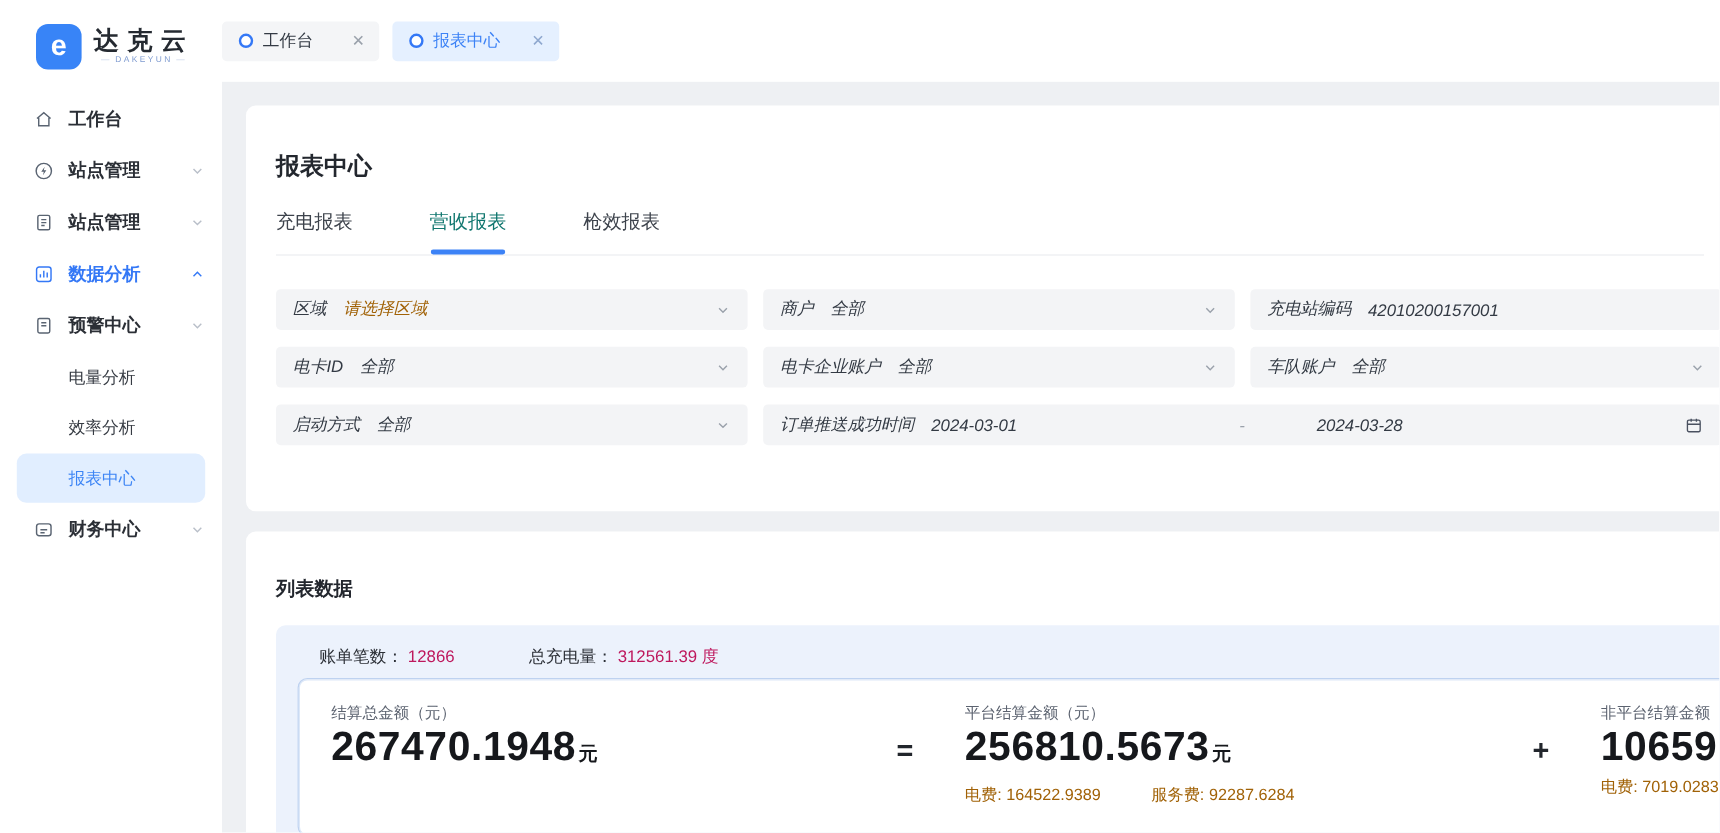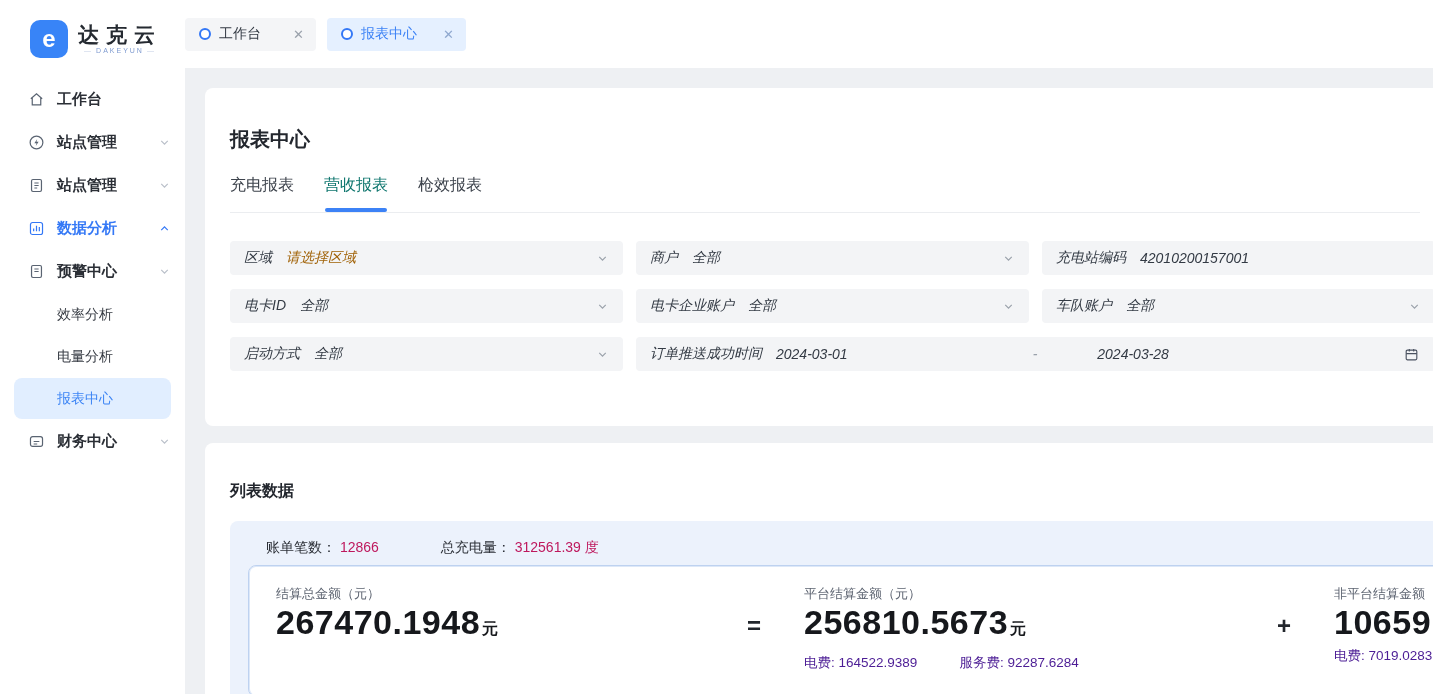--- a/index.html
+++ b/index.html
@@ -32,21 +32,21 @@
   .ttab .tclose{margin-left:auto;padding-left:26px;font-size:13px;color:#9aa1ab;}
   .ttab.active{background:#e5f0ff;}
   .ttab.active .tlabel{color:#3c82f6;}
   .ttab.active .tclose{color:#8fa8cf;}
 
   
   .main{position:absolute;left:185px;top:68px;right:0;bottom:0;background:#eef0f3;overflow:hidden;}
   .card{background:#fff;border-radius:8px;margin-left:20px;width:1262px;}
   .card1{margin-top:20px;height:338px;padding:26px 0 0 25px;box-sizing:border-box;overflow:hidden;}
   .page-title{font-size:20px;font-weight:bold;color:#23272e;line-height:24px;}
-  .rtabs{display:flex;gap:30px;margin-top:24px;border-bottom:1px solid #ebedf0;width:1190px;}
+  .rtabs{display:flex;gap:64px;margin-top:24px;border-bottom:1px solid #ebedf0;width:1190px;}
   .rtab{font-size:16px;color:#3d434c;padding-bottom:16px;position:relative;cursor:pointer;}
   .rtab.active{color:#0f766e;}
   .rtab.active::after{content:"";position:absolute;left:50%;transform:translateX(-50%);bottom:0;width:62px;height:4px;border-radius:3px;background:#3c82f6;}
   .filters{margin-top:28px;display:grid;grid-template-columns:393px 393px 393px;gap:14px 13px;}
   .field{height:34px;background:#f3f4f6;border-radius:4px;display:flex;align-items:center;padding:0 14px;box-sizing:border-box;font-size:14px;cursor:pointer;font-style:italic;}
   .field .lbl{color:#333a44;margin-right:14px;white-space:nowrap;}
   .field .val{color:#333a44;white-space:nowrap;}
   .field .ph{color:#a16207;white-space:nowrap;}
   .field .chev{margin-left:auto;width:13px;height:13px;color:#9aa1ab;display:flex;}
   .field.date{grid-column:2 / 4;}
@@ -57,21 +57,21 @@
   .sec-title{font-size:16px;font-weight:bold;color:#23272e;}
   .blue-panel{margin-top:19px;background:#ecf2fc;border-radius:8px;width:1230px;padding:13px 0 20px 0;}
   .stats{display:flex;gap:62px;padding-left:36px;font-size:14px;color:#2b2f36;height:28px;align-items:center;}
   .stat .s-lbl{color:#2b2f36;}
   .stat .s-val{color:#be185d;}
   .summary-card{margin:3px 0 0 18px;width:1210px;background:#fff;border:1px solid #bed2f0;box-shadow:0 0 0 1px #dde8f8 inset;border-radius:8px;height:132px;box-sizing:border-box;display:flex;}
   .m-block{padding-top:19px;}
   .m-block .m-lbl{font-size:13px;color:#5c6370;}
   .m-val{margin-top:1px;font-size:34px;font-weight:bold;color:#16181c;letter-spacing:0.5px;line-height:36px;white-space:nowrap;}
   .m-val .unit{font-size:16px;font-weight:bold;margin-left:2px;}
-  .m-sub{margin-top:7px;font-size:13.5px;color:#4c1d95;display:flex;gap:42px;white-space:nowrap;}
+  .m-sub{margin-top:7px;font-size:13.5px;color:#a16207;display:flex;gap:42px;white-space:nowrap;}
   .b1{flex:0 0 480px;padding-left:27px;box-sizing:border-box;}
   .bsep{flex:0 0 50px;text-align:center;font-size:24px;font-weight:bold;color:#22262c;padding-top:46px;}
   .b2{flex:0 0 480px;padding-left:25px;box-sizing:border-box;}
   .b3{flex:1;padding-left:25px;box-sizing:border-box;overflow:hidden;}
 
   svg{display:block;}
 </style>
 </head>
 <body>
 
@@ -150,24 +150,24 @@
         </span>
         <span class="ni-label">预警中心</span>
         <span class="ni-chev">
           <svg viewBox="0 0 24 24" fill="none" stroke="currentColor" stroke-width="2.2">
               <path d="M6 9l6 6 6-6"></path>
             </svg>
         </span>
       </div>
 
       <div class="nav-sub">
+        <span>电量分析</span>
+      </div>
+      <div class="nav-sub">
         <span>效率分析</span>
-      </div>
-      <div class="nav-sub">
-        <span>电量分析</span>
       </div>
       <div class="nav-sub active">
         <span>报表中心</span>
       </div>
 
       <div class="nav-item">
         <span class="ni-icon">
           <svg viewBox="0 0 24 24" fill="none" stroke="currentColor" stroke-width="1.7">
               <rect x="3.5" y="5" width="17" height="14" rx="3"></rect>
               <path d="M8 12h8M8 15.5h5"></path>

